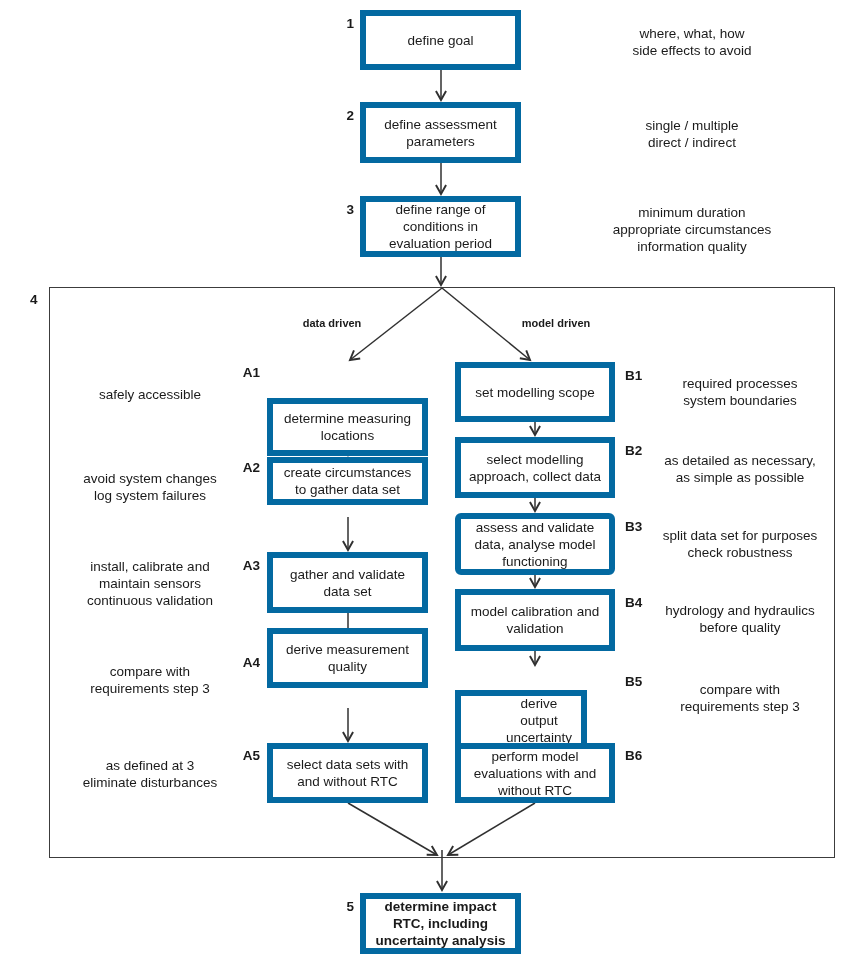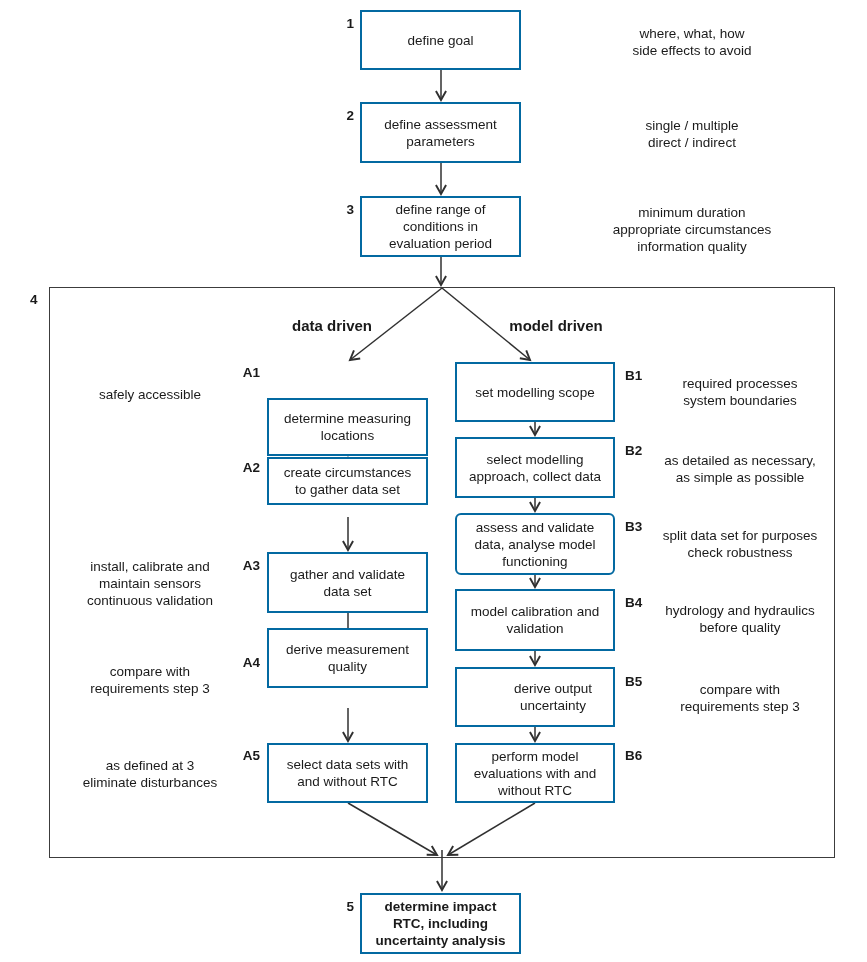--- a/index.html
+++ b/index.html
@@ -1,29 +1,29 @@
 <!DOCTYPE html>
 <html><head>
 <meta charset="utf-8">
 <style>
   html,body { margin:0; padding:0; background:#ffffff; }
   .canvas {
     position:relative; width:867px; height:962px; background:#ffffff;
     font-family:"Liberation Sans", sans-serif; color:#1a1a1a; overflow:hidden;
   }
   .box {
-    position:absolute; box-sizing:border-box; border:2px solid #0369a1; background:#ffffff;
+    position:absolute; box-sizing:border-box; border:6px solid #0369a1; background:#ffffff;
     display:flex; align-items:center; justify-content:center;
     text-align:center; font-size:13.5px; line-height:17px; white-space:pre-line; padding:2px 4px;
   }
   .outer-box { position:absolute; box-sizing:border-box; border:1.5px solid #3c3c3c; background:transparent; }
   .num { position:absolute; font-weight:bold; font-size:13.5px; line-height:15px; }
   .num.ra { text-align:right; }
   .note { position:absolute; font-size:13.5px; line-height:17px; text-align:center; white-space:pre-line; }
-  .branch-header { position:absolute; font-weight:bold; font-size:15px; text-align:center; }
+  .branch-header { position:absolute; font-weight:bold; font-size:11px; text-align:center; }
   svg.arrows { position:absolute; left:0; top:0; width:867px; height:962px; }
   svg.arrows line { stroke:#303030; stroke-width:1.5; }
 </style>
 </head>
 <body>
 
 <div class="canvas">
 
   <div class="outer-box" style="left:49px; top:287px; width:786px; height:571px;"></div>
   <div class="num" style="left:30px; top:292px;">4</div>
@@ -76,20 +76,22 @@
   <div class="branch-header" style="left:496px; top:317px; width:120px;">model driven</div>
 
   <div class="box" style="left:267px; top:362px; width:161px; height:58px;margin-top:36px;">determine measuring
 locations</div>
   <div class="num ra" style="left:228px; top:365px; width:32px;">A1</div>
   <div class="note" style="left:50px; top:386px; width:200px;">safely accessible</div>
 
   <div class="box" style="left:267px; top:457px; width:161px; height:48px;">create circumstances
 to gather data set</div>
   <div class="num ra" style="left:228px; top:460px; width:32px;">A2</div>
+  <div class="note" style="left:50px; top:470px; width:200px;">avoid system changes
+log system failures</div>
 
   <div class="box" style="left:267px; top:552px; width:161px; height:61px;">gather and validate
 data set</div>
   <div class="num ra" style="left:228px; top:558px; width:32px;">A3</div>
   <div class="note" style="left:50px; top:558px; width:200px;">install, calibrate and
 maintain sensors
 continuous validation</div>
 
   <div class="box" style="left:267px; top:628px; width:161px; height:60px;">derive measurement
 quality</div>
@@ -120,21 +122,21 @@
   <div class="num" style="left:625px; top:519px;">B3</div>
   <div class="note" style="left:635px; top:527px; width:210px;">split data set for purposes
 check robustness</div>
 
   <div class="box" style="left:455px; top:589px; width:160px; height:62px;">model calibration and
 validation</div>
   <div class="num" style="left:625px; top:595px;">B4</div>
   <div class="note" style="left:640px; top:602px; width:200px;">hydrology and hydraulics
 before quality</div>
 
-  <div class="box" style="left:455px; top:667px; width:160px; height:60px;padding-left:40px;">derive output
+  <div class="box" style="left:455px; top:690px; width:132px; height:60px;padding-left:40px;">derive output
 uncertainty</div>
   <div class="num" style="left:625px; top:674px;">B5</div>
   <div class="note" style="left:640px; top:681px; width:200px;">compare with
 requirements step 3</div>
 
   <div class="box" style="left:455px; top:743px; width:160px; height:60px;">perform model
 evaluations with and
 without RTC</div>
   <div class="num" style="left:625px; top:748px;">B6</div>
 

